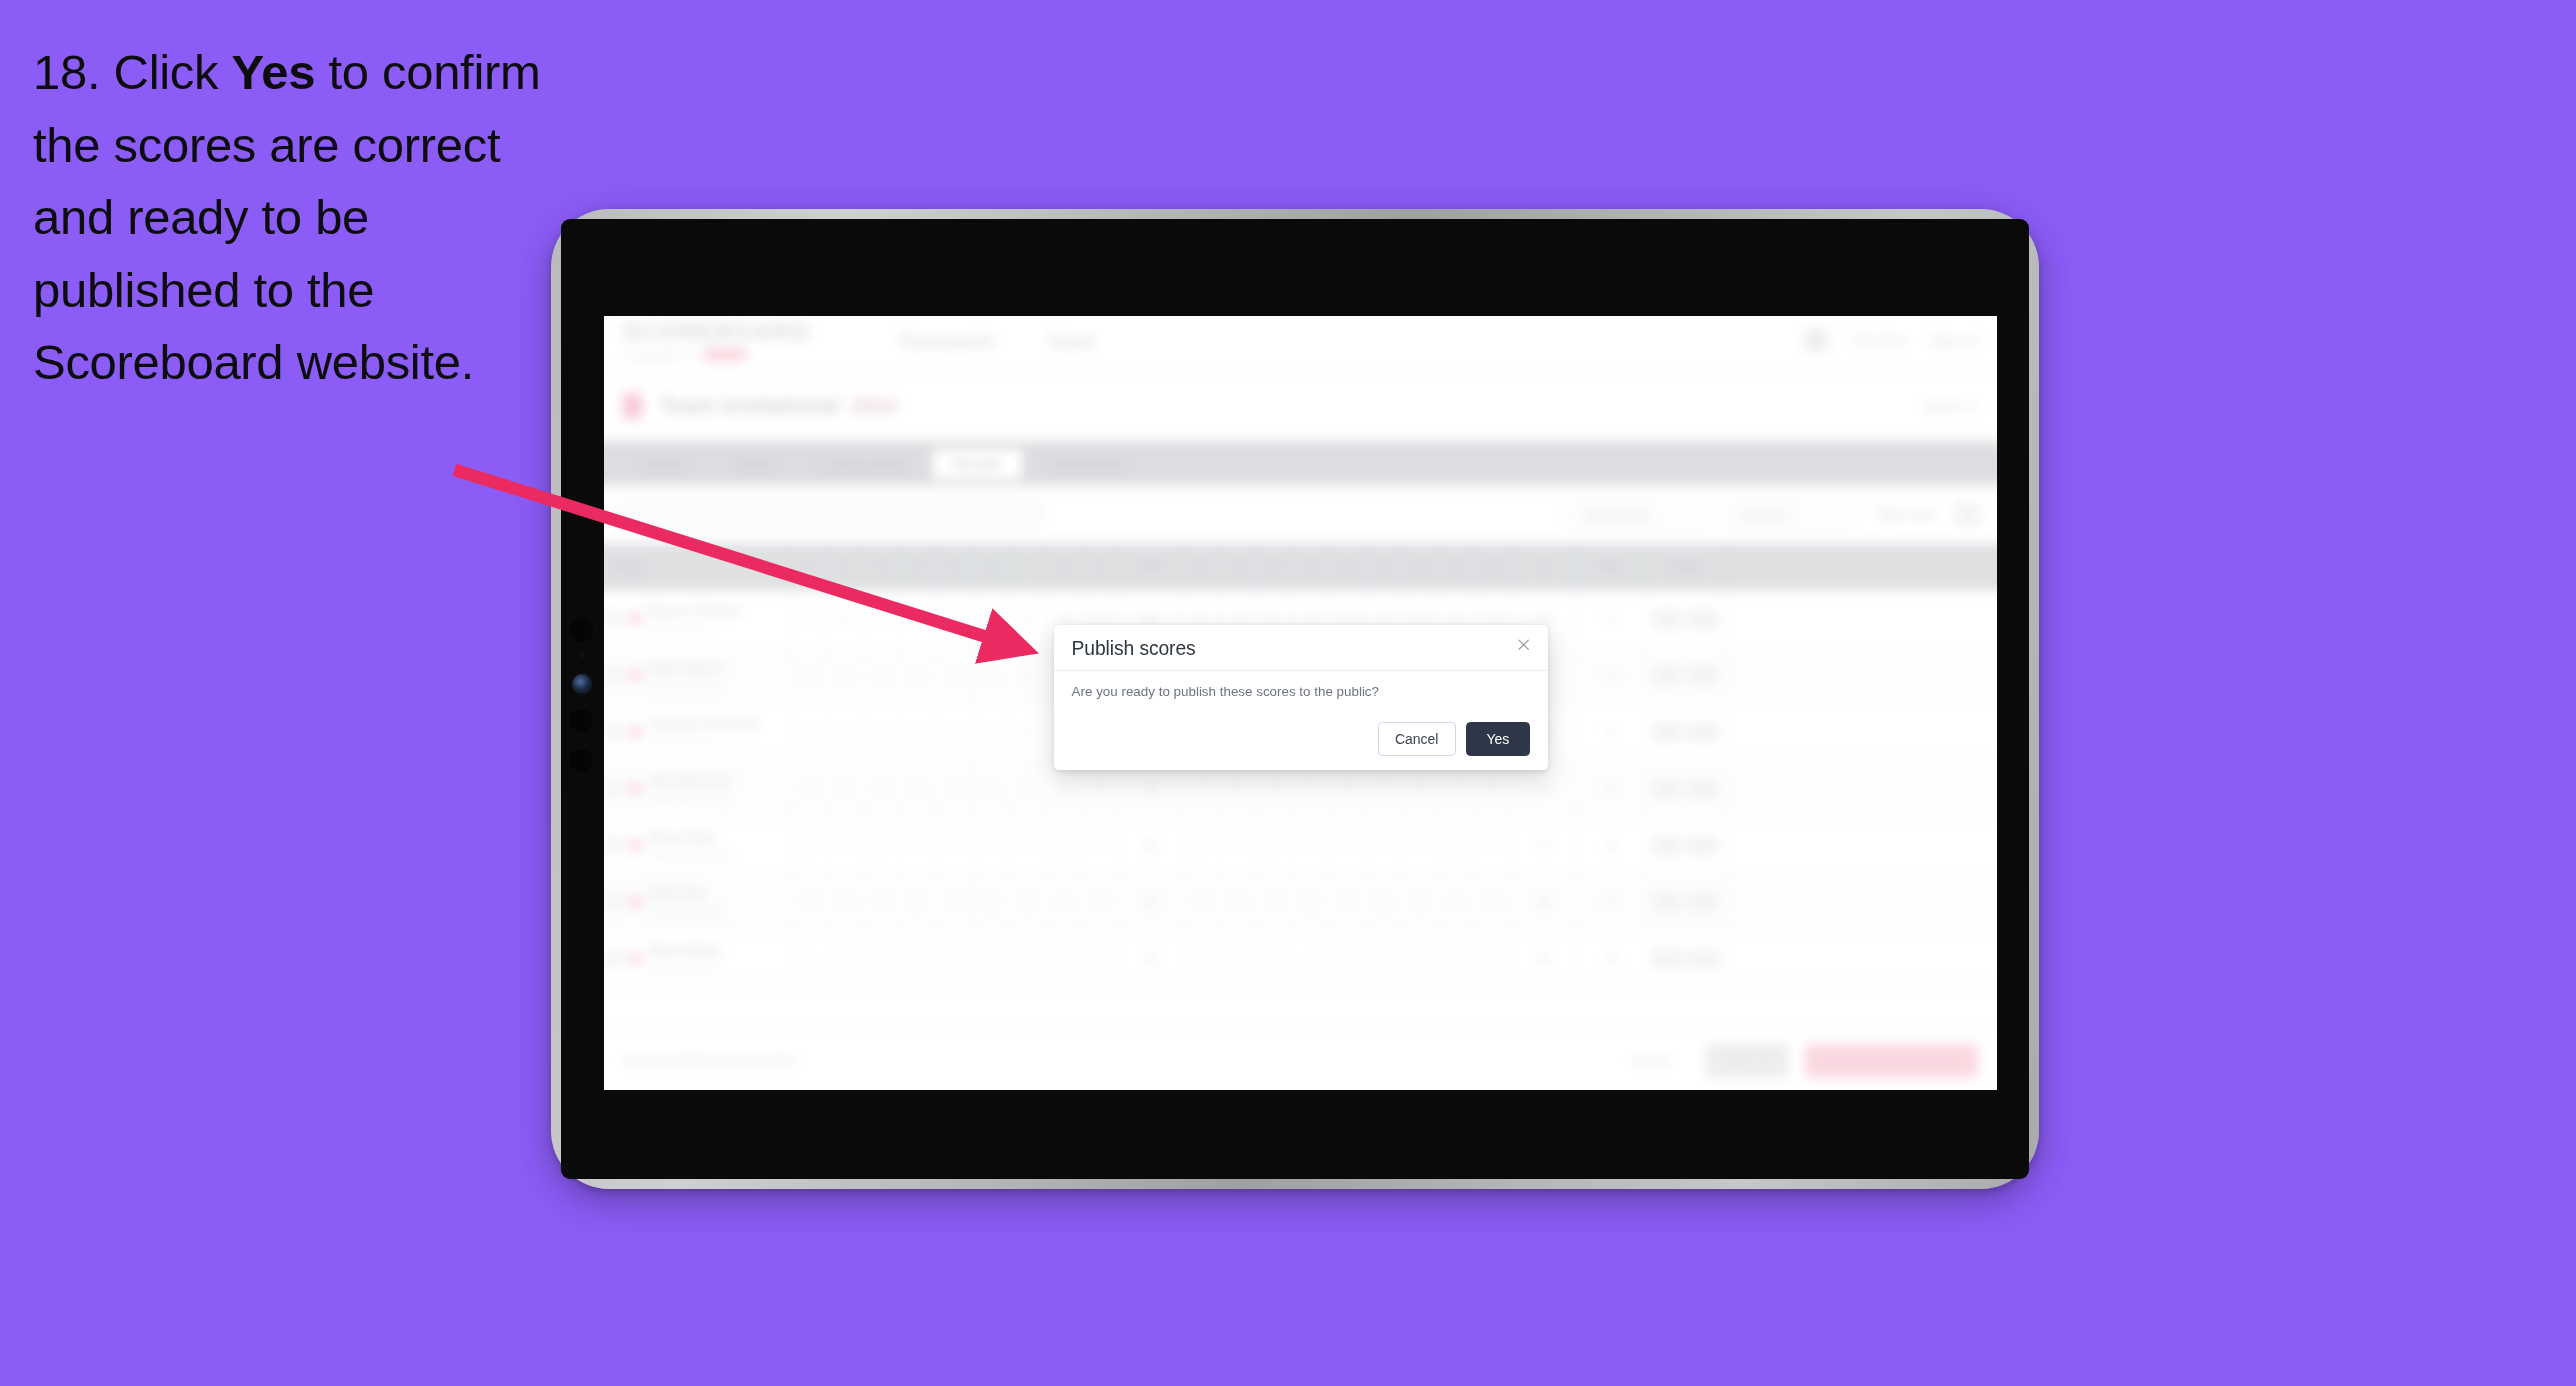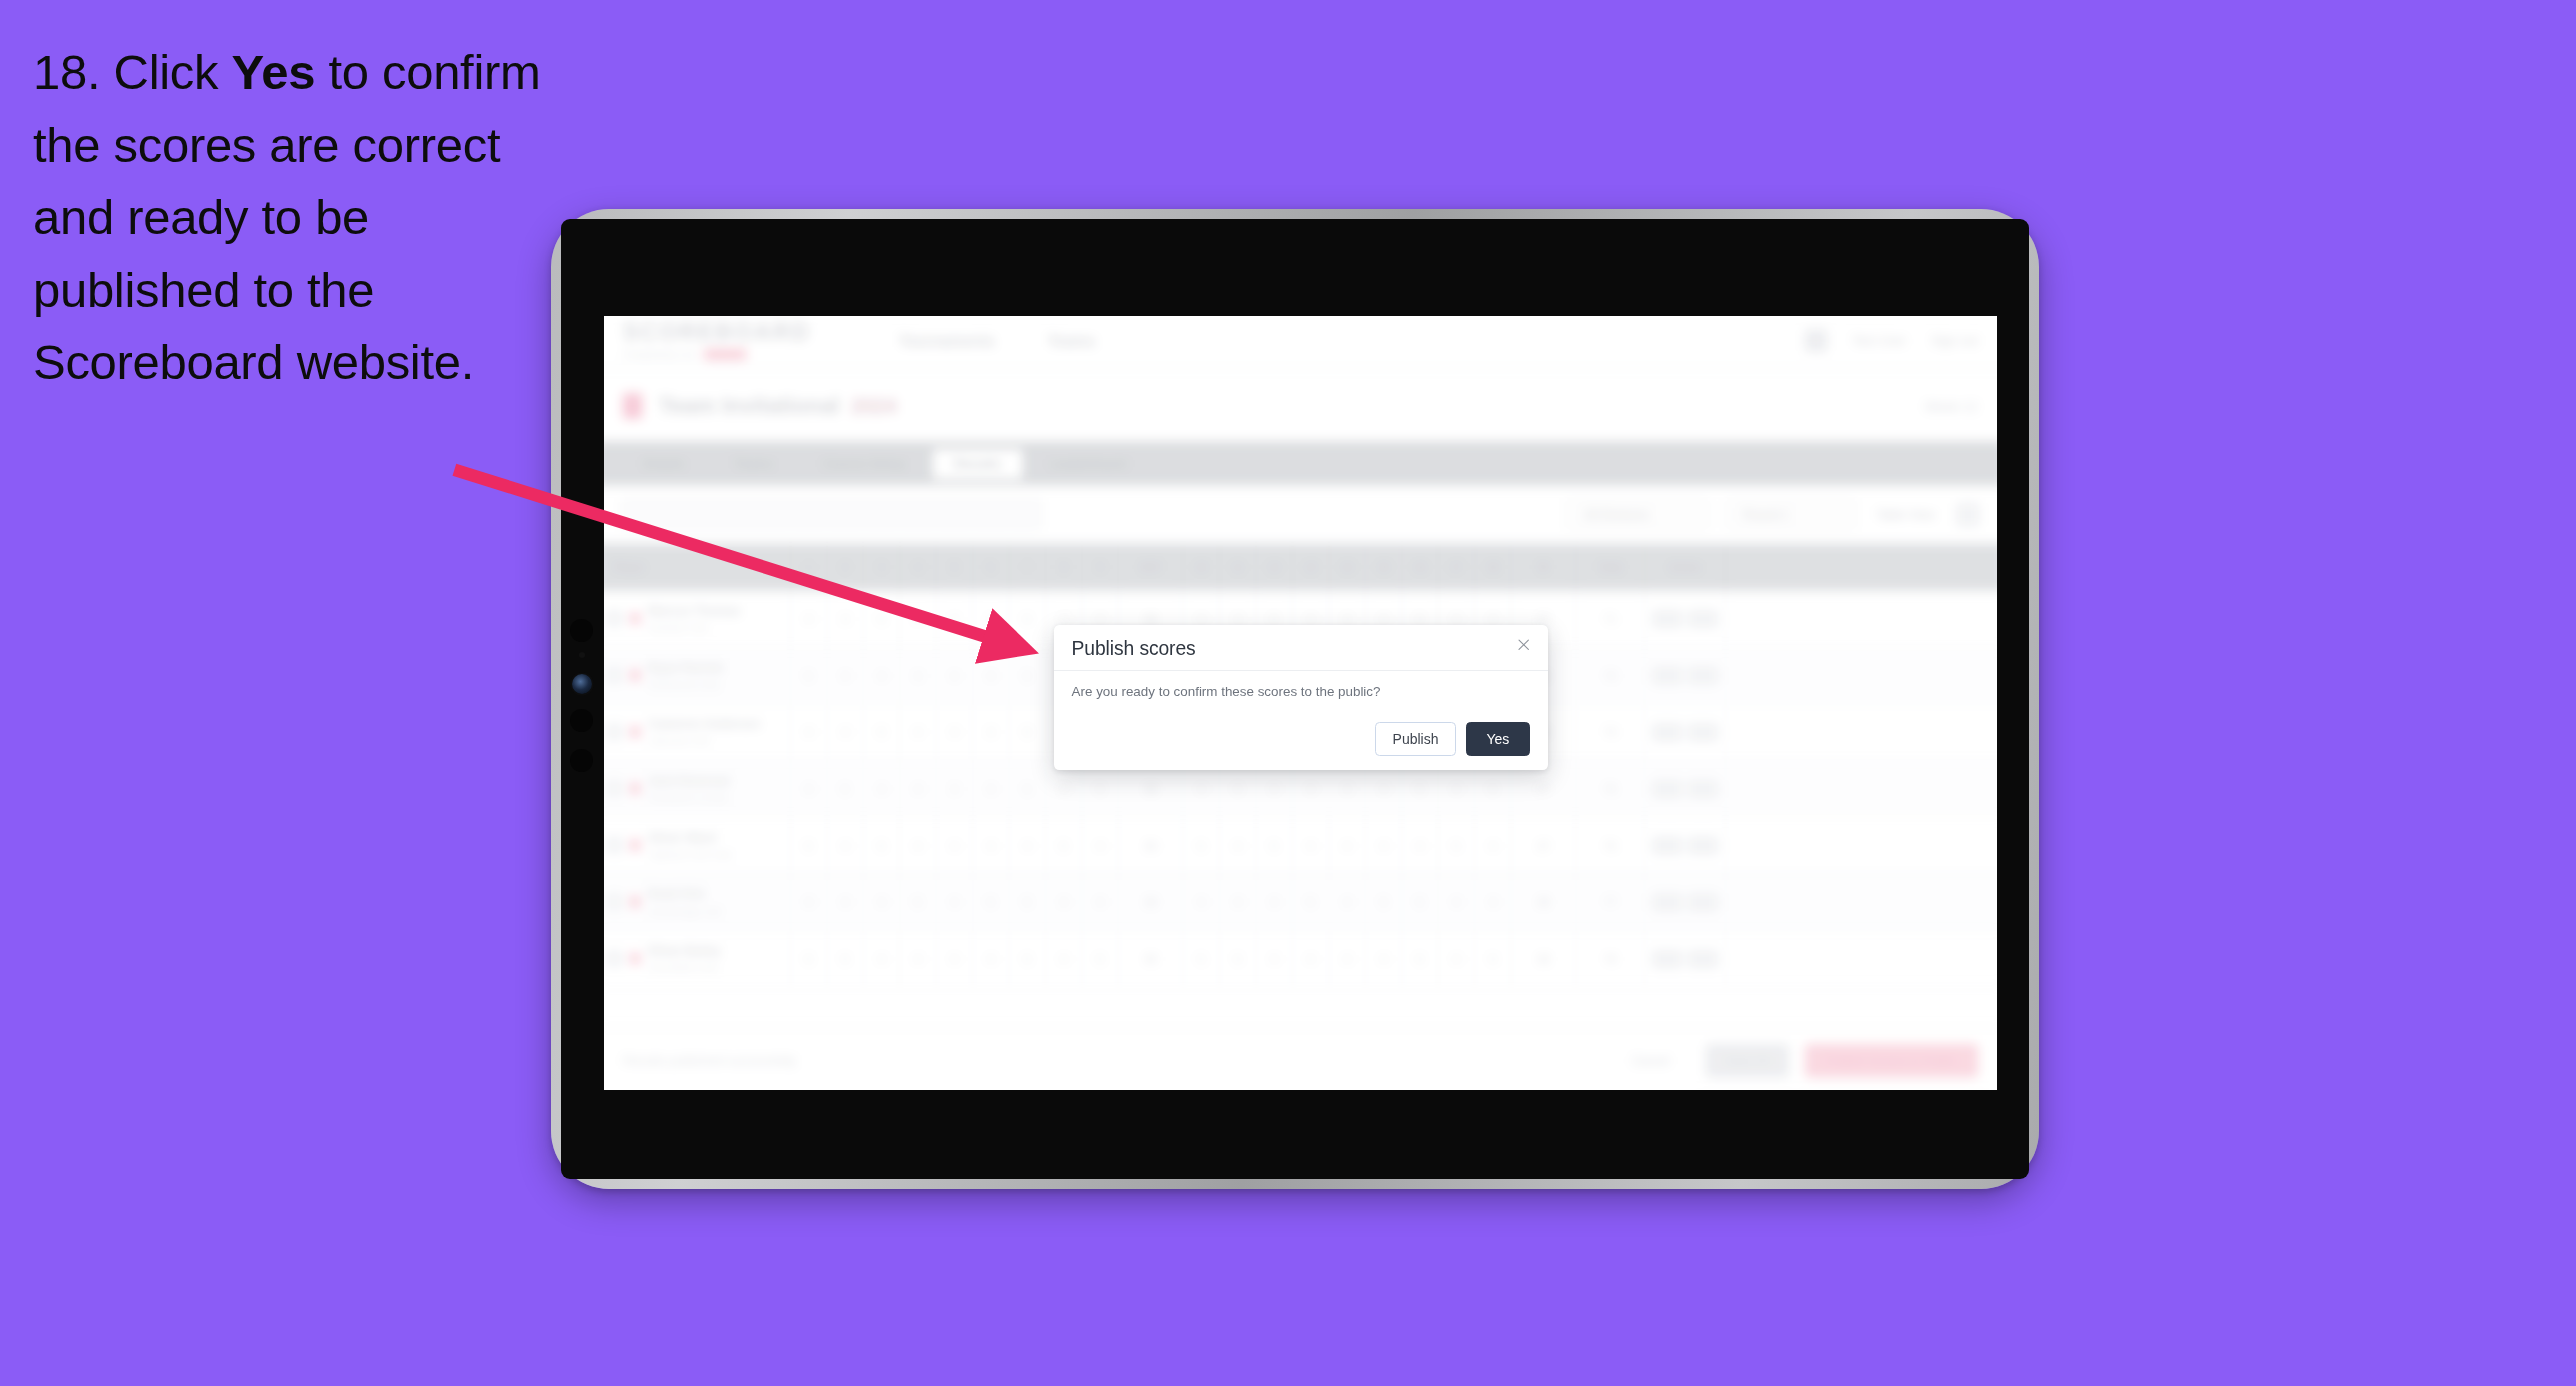--- a/index.html
+++ b/index.html
@@ -665,24 +665,24 @@
           <div id="modal-header">
             <div id="modal-title">Publish scores</div>
             <div id="modal-close">
               <svg viewBox="0 0 20 20" fill="none" stroke="currentColor" stroke-width="1.6" stroke-linecap="round">
                 <line x1="3" y1="3" x2="17" y2="17"></line>
                 <line x1="17" y1="3" x2="3" y2="17"></line>
               </svg>
             </div>
           </div>
           <div id="modal-body">
-            <div id="modal-message">Are you ready to confirm these scores to the public?</div>
+            <div id="modal-message">Are you ready to publish these scores to the public?</div>
           </div>
           <div id="modal-footer">
-            <button class="mbtn" id="cancel-button">Publish</button>
+            <button class="mbtn" id="cancel-button">Cancel</button>
             <button class="mbtn" id="yes-button">Yes</button>
           </div>
         </div>
 
       </div>
     </div>
   </div>
 
   <svg id="arrow" viewBox="0 0 3471 1868" width="2576" height="1386">
     <defs>

